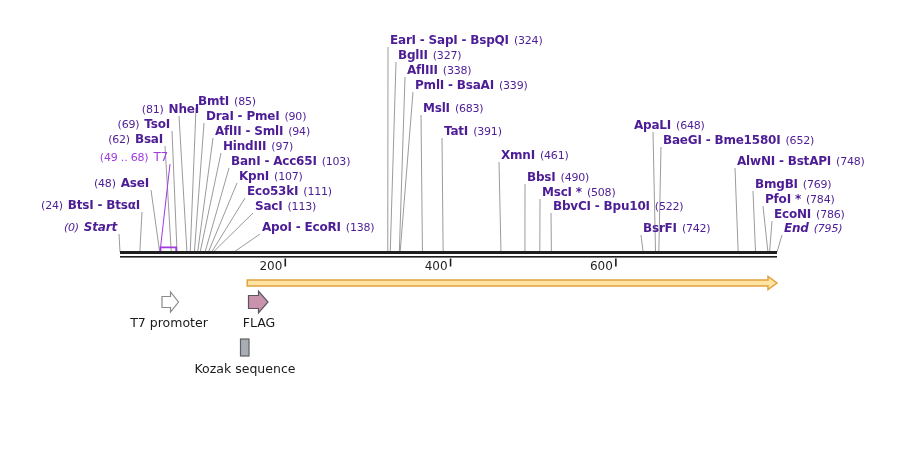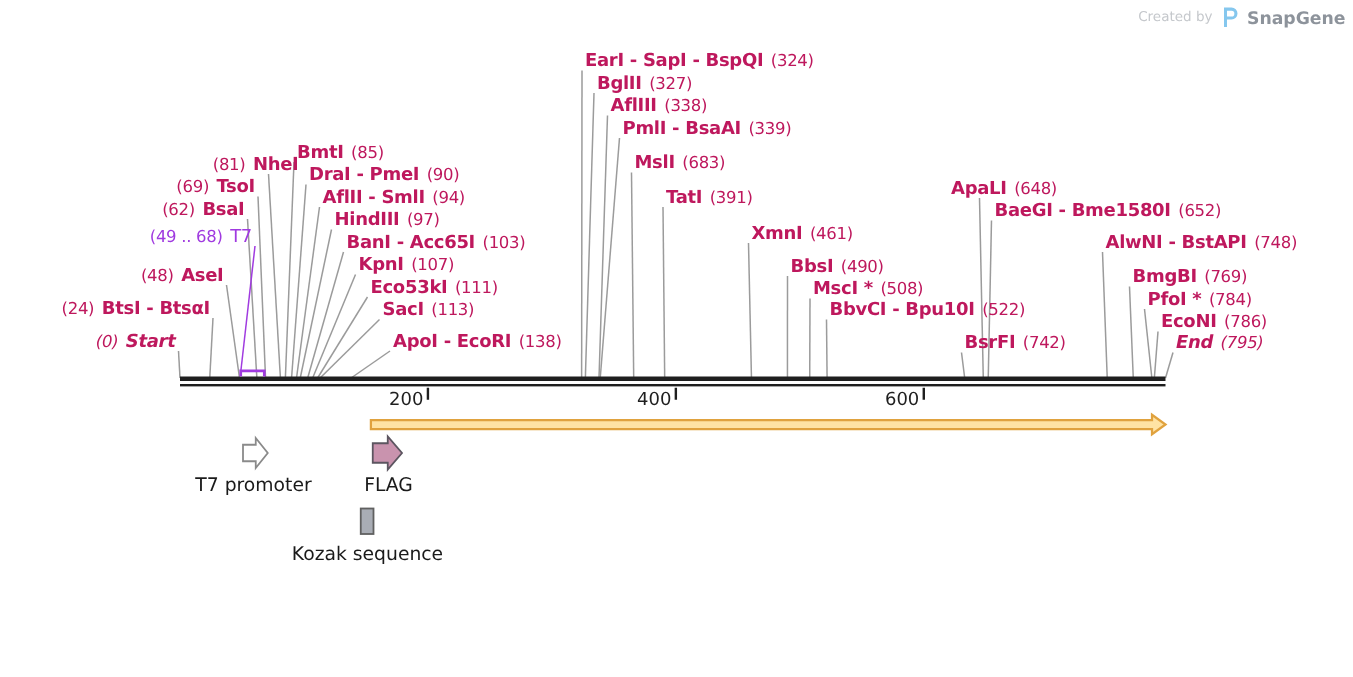--- a/index.html
+++ b/index.html
@@ -2,21 +2,21 @@
 <html><head>
 <meta charset="utf-8">
 <style>
   html,body{margin:0;padding:0;background:#fff;}
   .stage{
     position:relative;width:902px;height:451px;background:#ffffff;
     font-family:"DejaVu Sans","Liberation Sans",sans-serif;overflow:hidden;
   }
   #map-svg{position:absolute;left:0;top:0;}
   
-  .site{position:absolute;white-space:nowrap;font-size:12px;line-height:13px;color:#be185d;letter-spacing:-0.2px;}
+  .site{position:absolute;white-space:nowrap;font-size:12px;line-height:13px;color:#4c1d95;letter-spacing:-0.2px;}
   .site .name{font-weight:bold;}
   .site .pos{font-size:11px;}
   .site span + span{margin-left:5px;}
   .site.it{font-style:italic;}
   
   .ruler-num{position:absolute;font-size:12px;color:#1f1f1f;line-height:13px;}
   
   .feat-label{position:absolute;transform:translateX(-50%);font-size:12.5px;color:#1a1a1a;white-space:nowrap;}
   
   .title{position:absolute;left:0;top:408px;width:902px;text-align:center;color:#111;}
@@ -25,28 +25,20 @@
   
   .credit{position:absolute;top:4px;right:5px;display:flex;align-items:center;gap:5px;}
   .credit .created{font-size:9px;color:#c5c8cc;}
   .credit .brand{font-size:11.5px;font-weight:600;color:#8d939b;}
 </style>
 </head>
 <body>
 
 <div class="stage">
 
-  <div class="credit">
-    <span class="created">Created by</span>
-    <svg width="13" height="15" viewBox="0 0 13 15">
-      <path d="M3 1 h5 a4 4 0 0 1 0 8 h-3 v5 h-2 z" fill="#85c7ee"></path>
-      <path d="M5 3.2 h3 a1.9 1.9 0 0 1 0 3.8 h-3 z" fill="#ffffff"></path>
-    </svg>
-    <span class="brand">SnapGene</span>
-  </div>
 
   <svg id="map-svg" width="902" height="451">
       <line x1="179" y1="116" x2="186.93962264150943" y2="252" stroke="#9b9b9b" stroke-width="1"></line>
       <line x1="172" y1="131" x2="177.02264150943395" y2="252" stroke="#9b9b9b" stroke-width="1"></line>
       <line x1="165" y1="146" x2="171.2377358490566" y2="252" stroke="#9b9b9b" stroke-width="1"></line>
       <line x1="170" y1="164" x2="160.49433962264152" y2="248" stroke="#a03ae0" stroke-width="1"></line>
       <line x1="151" y1="190" x2="159.66792452830188" y2="252" stroke="#9b9b9b" stroke-width="1"></line>
       <line x1="142" y1="212" x2="139.83396226415095" y2="252" stroke="#9b9b9b" stroke-width="1"></line>
       <line x1="119" y1="234" x2="120" y2="252" stroke="#9b9b9b" stroke-width="1"></line>
       <line x1="196" y1="108" x2="190.24528301886792" y2="252" stroke="#9b9b9b" stroke-width="1"></line>

